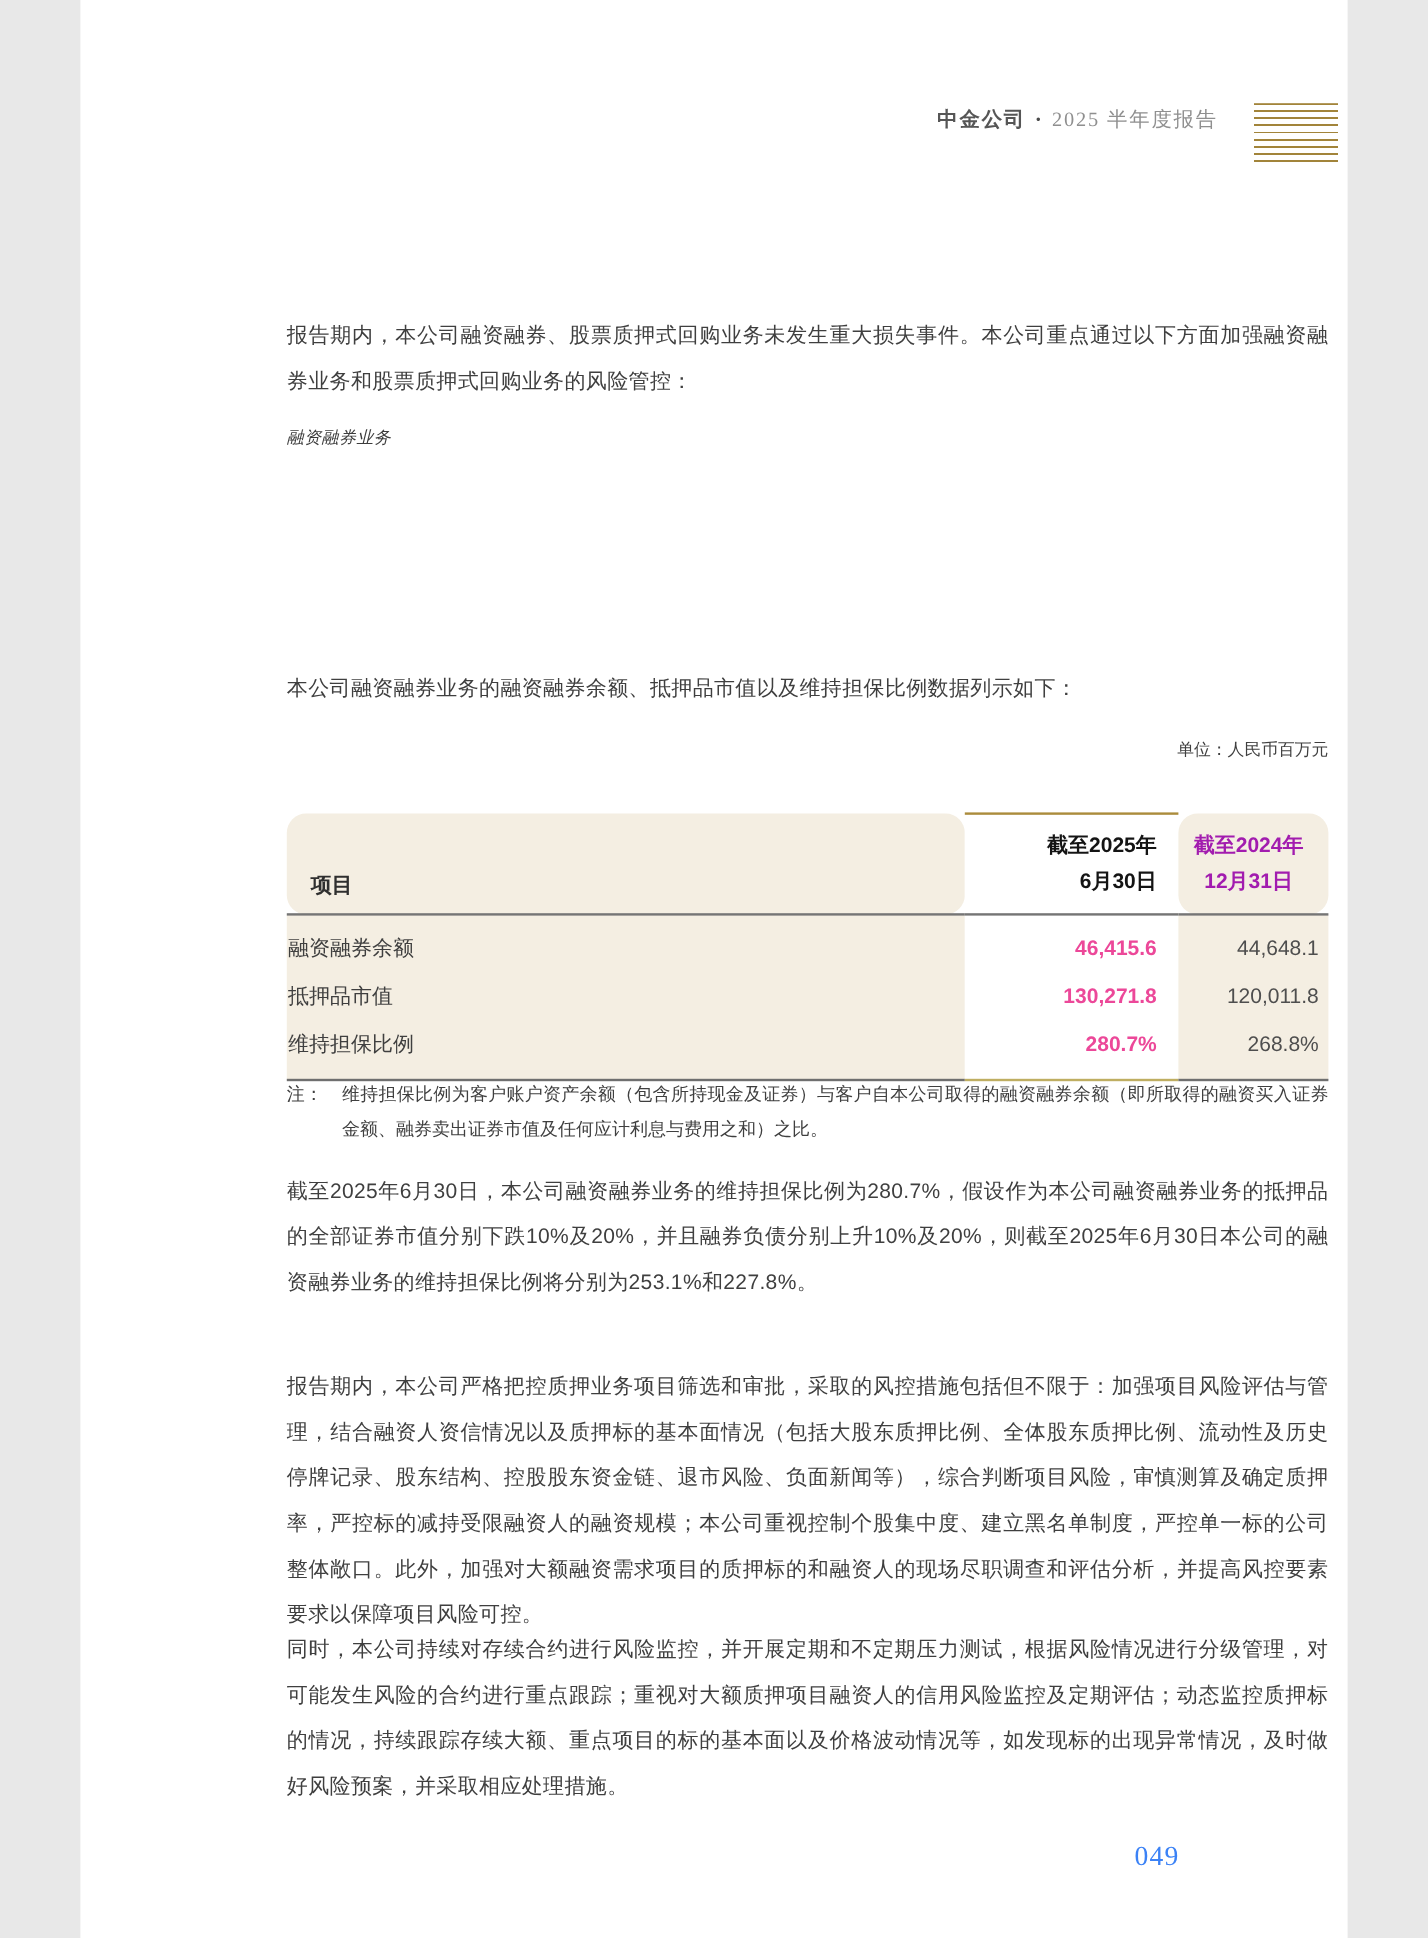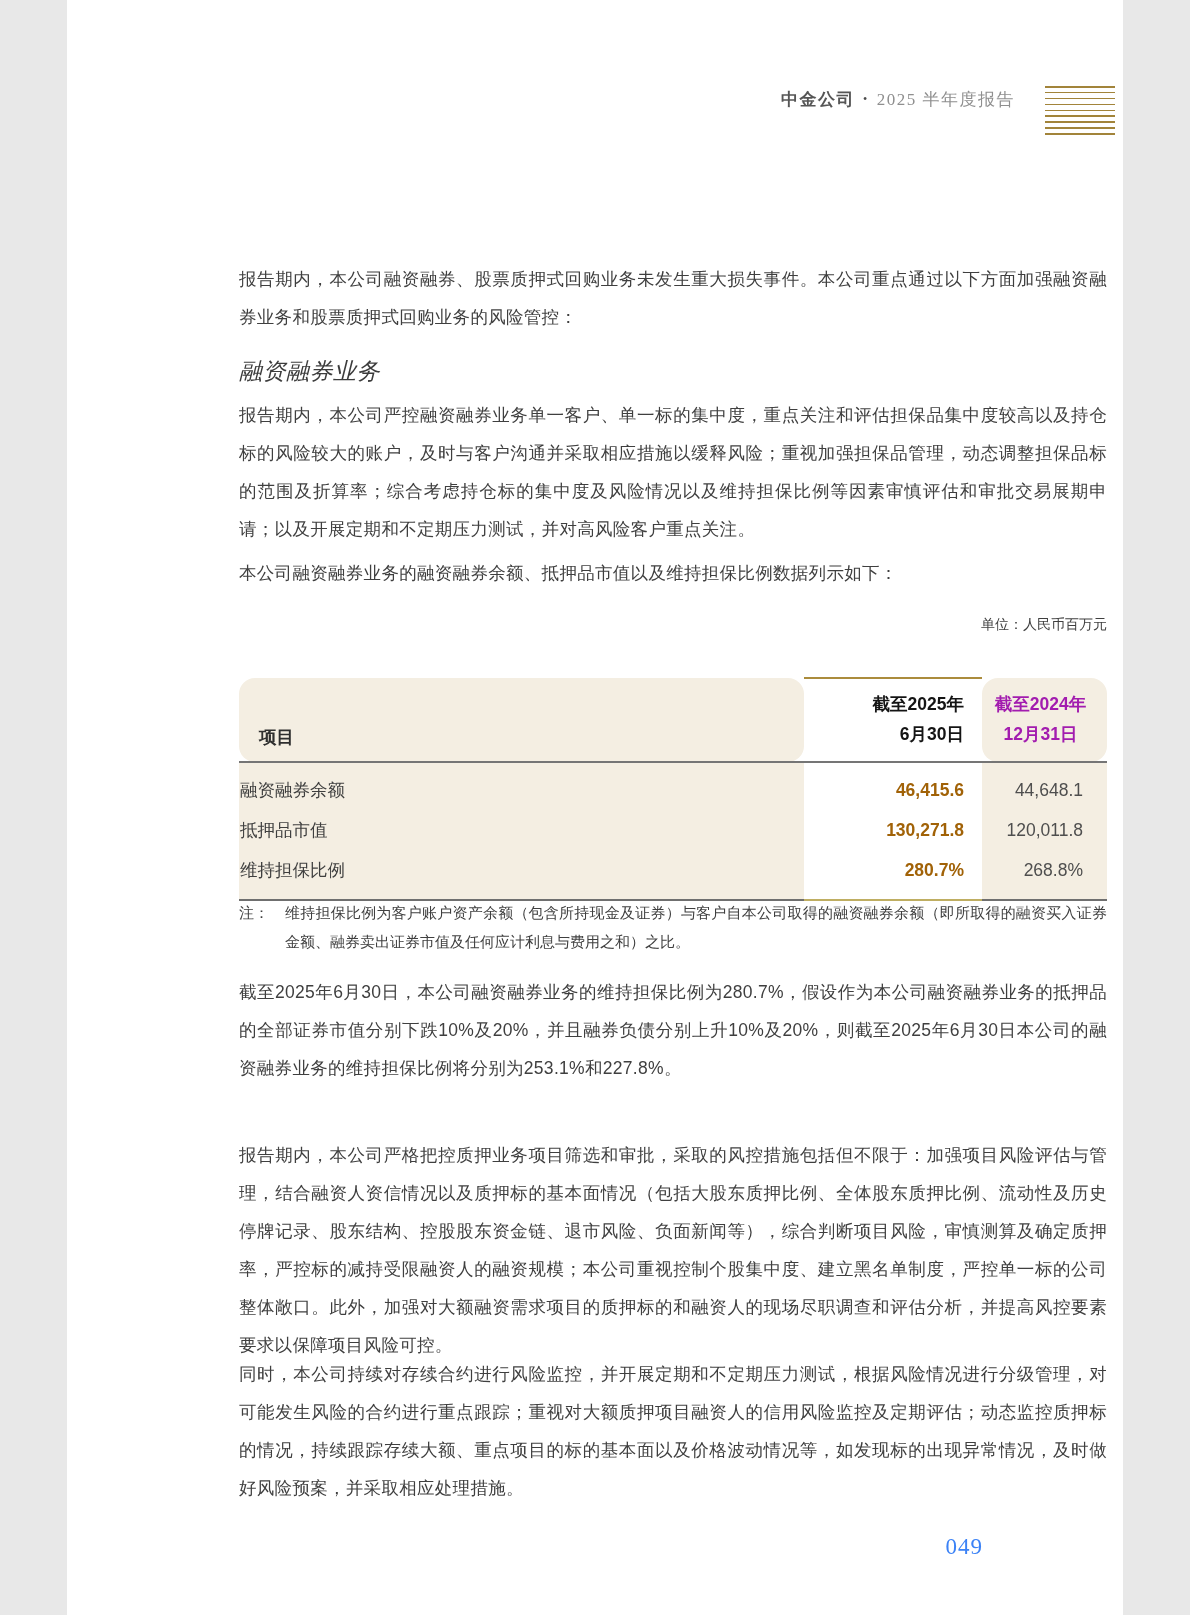--- a/index.html
+++ b/index.html
@@ -45,21 +45,21 @@
     width: 868px;
   }
   .para {
     font-size: 17.5px;
     line-height: 38px;
     text-align: justify;
     letter-spacing: 0.3px;
     color: #3f3f3f;
   }
   .heading-italic {
-    font-size: 23px;
+    font-size: 14px;
     font-style: italic;
     color: #3c3c3c;
     letter-spacing: 0.5px;
   }
   .unit-label {
     font-size: 14px;
     text-align: right;
     color: #3f3f3f;
   }
 
@@ -103,22 +103,22 @@
     font-weight: bold;
   }
   .fin-table tbody td { height: 38px; }
   .fin-table tbody tr:first-child td { padding-top: 8px; }
   .fin-table tbody tr:last-child td {
     border-bottom: 2px solid #6f6f6f;
     padding-bottom: 10px;
   }
   .fin-table tbody tr:last-child td.v-2025 { border-bottom: 2px solid #bfae62; }
   .fin-table td.r-label { color: #3f3f3f; background: #f4eee2; }
-  .fin-table td.v-2025  { background: #ffffff; text-align: right; padding-right: 18px; font-weight: 700; color: #a16207; }
-  .fin-table td.v-2024  { background: #f4eee2; text-align: right; padding-right: 24px; color: #4e4e4e; }
+  .fin-table td.v-2025  { background: #ffffff; text-align: right; padding-right: 18px; font-weight: 700; color: #ec4899; }
+  .fin-table td.v-2024  { background: #f4eee2; text-align: right; padding-right: 8px; color: #4e4e4e; }
 
   
   .note {
     display: flex;
     font-size: 15px;
     line-height: 29px;
     color: #3f3f3f;
   }
   .note-prefix { flex: 0 0 46px; }
   .note-text { flex: 1; text-align: justify; }
@@ -141,21 +141,20 @@
 
   <div class="page-header">
     <span class="brand">中金公司</span><span class="brand-sep">•</span><span class="report-title">2025 半年度报告</span>
   </div>
   <div class="logo-stripes"></div>
 
   <div class="block para" style="top:260px">报告期内，本公司融资融券、股票质押式回购业务未发生重大损失事件。本公司重点通过以下方面加强融资融券业务和股票质押式回购业务的风险管控：</div>
 
   <div class="block heading-italic" style="top:356px">融资融券业务</div>
 
-  <div class="block para" style="top:396px">报告期内，本公司严控融资融券业务单一客户、单一标的集中度，重点关注和评估担保品集中度较高以及持仓标的风险较大的账户，及时与客户沟通并采取相应措施以缓释风险；重视加强担保品管理，动态调整担保品标的范围及折算率；综合考虑持仓标的集中度及风险情况以及维持担保比例等因素审慎评估和审批交易展期申请；以及开展定期和不定期压力测试，并对高风险客户重点关注。</div>
 
   <div class="block para" style="top:554px">本公司融资融券业务的融资融券余额、抵押品市值以及维持担保比例数据列示如下：</div>
 
   <div class="block unit-label" style="top:616px">单位：人民币百万元</div>
 
   <div class="block" style="top:677px">
     <table class="fin-table">
       <colgroup>
         <col class="c-item">
           <col class="c-2025">

